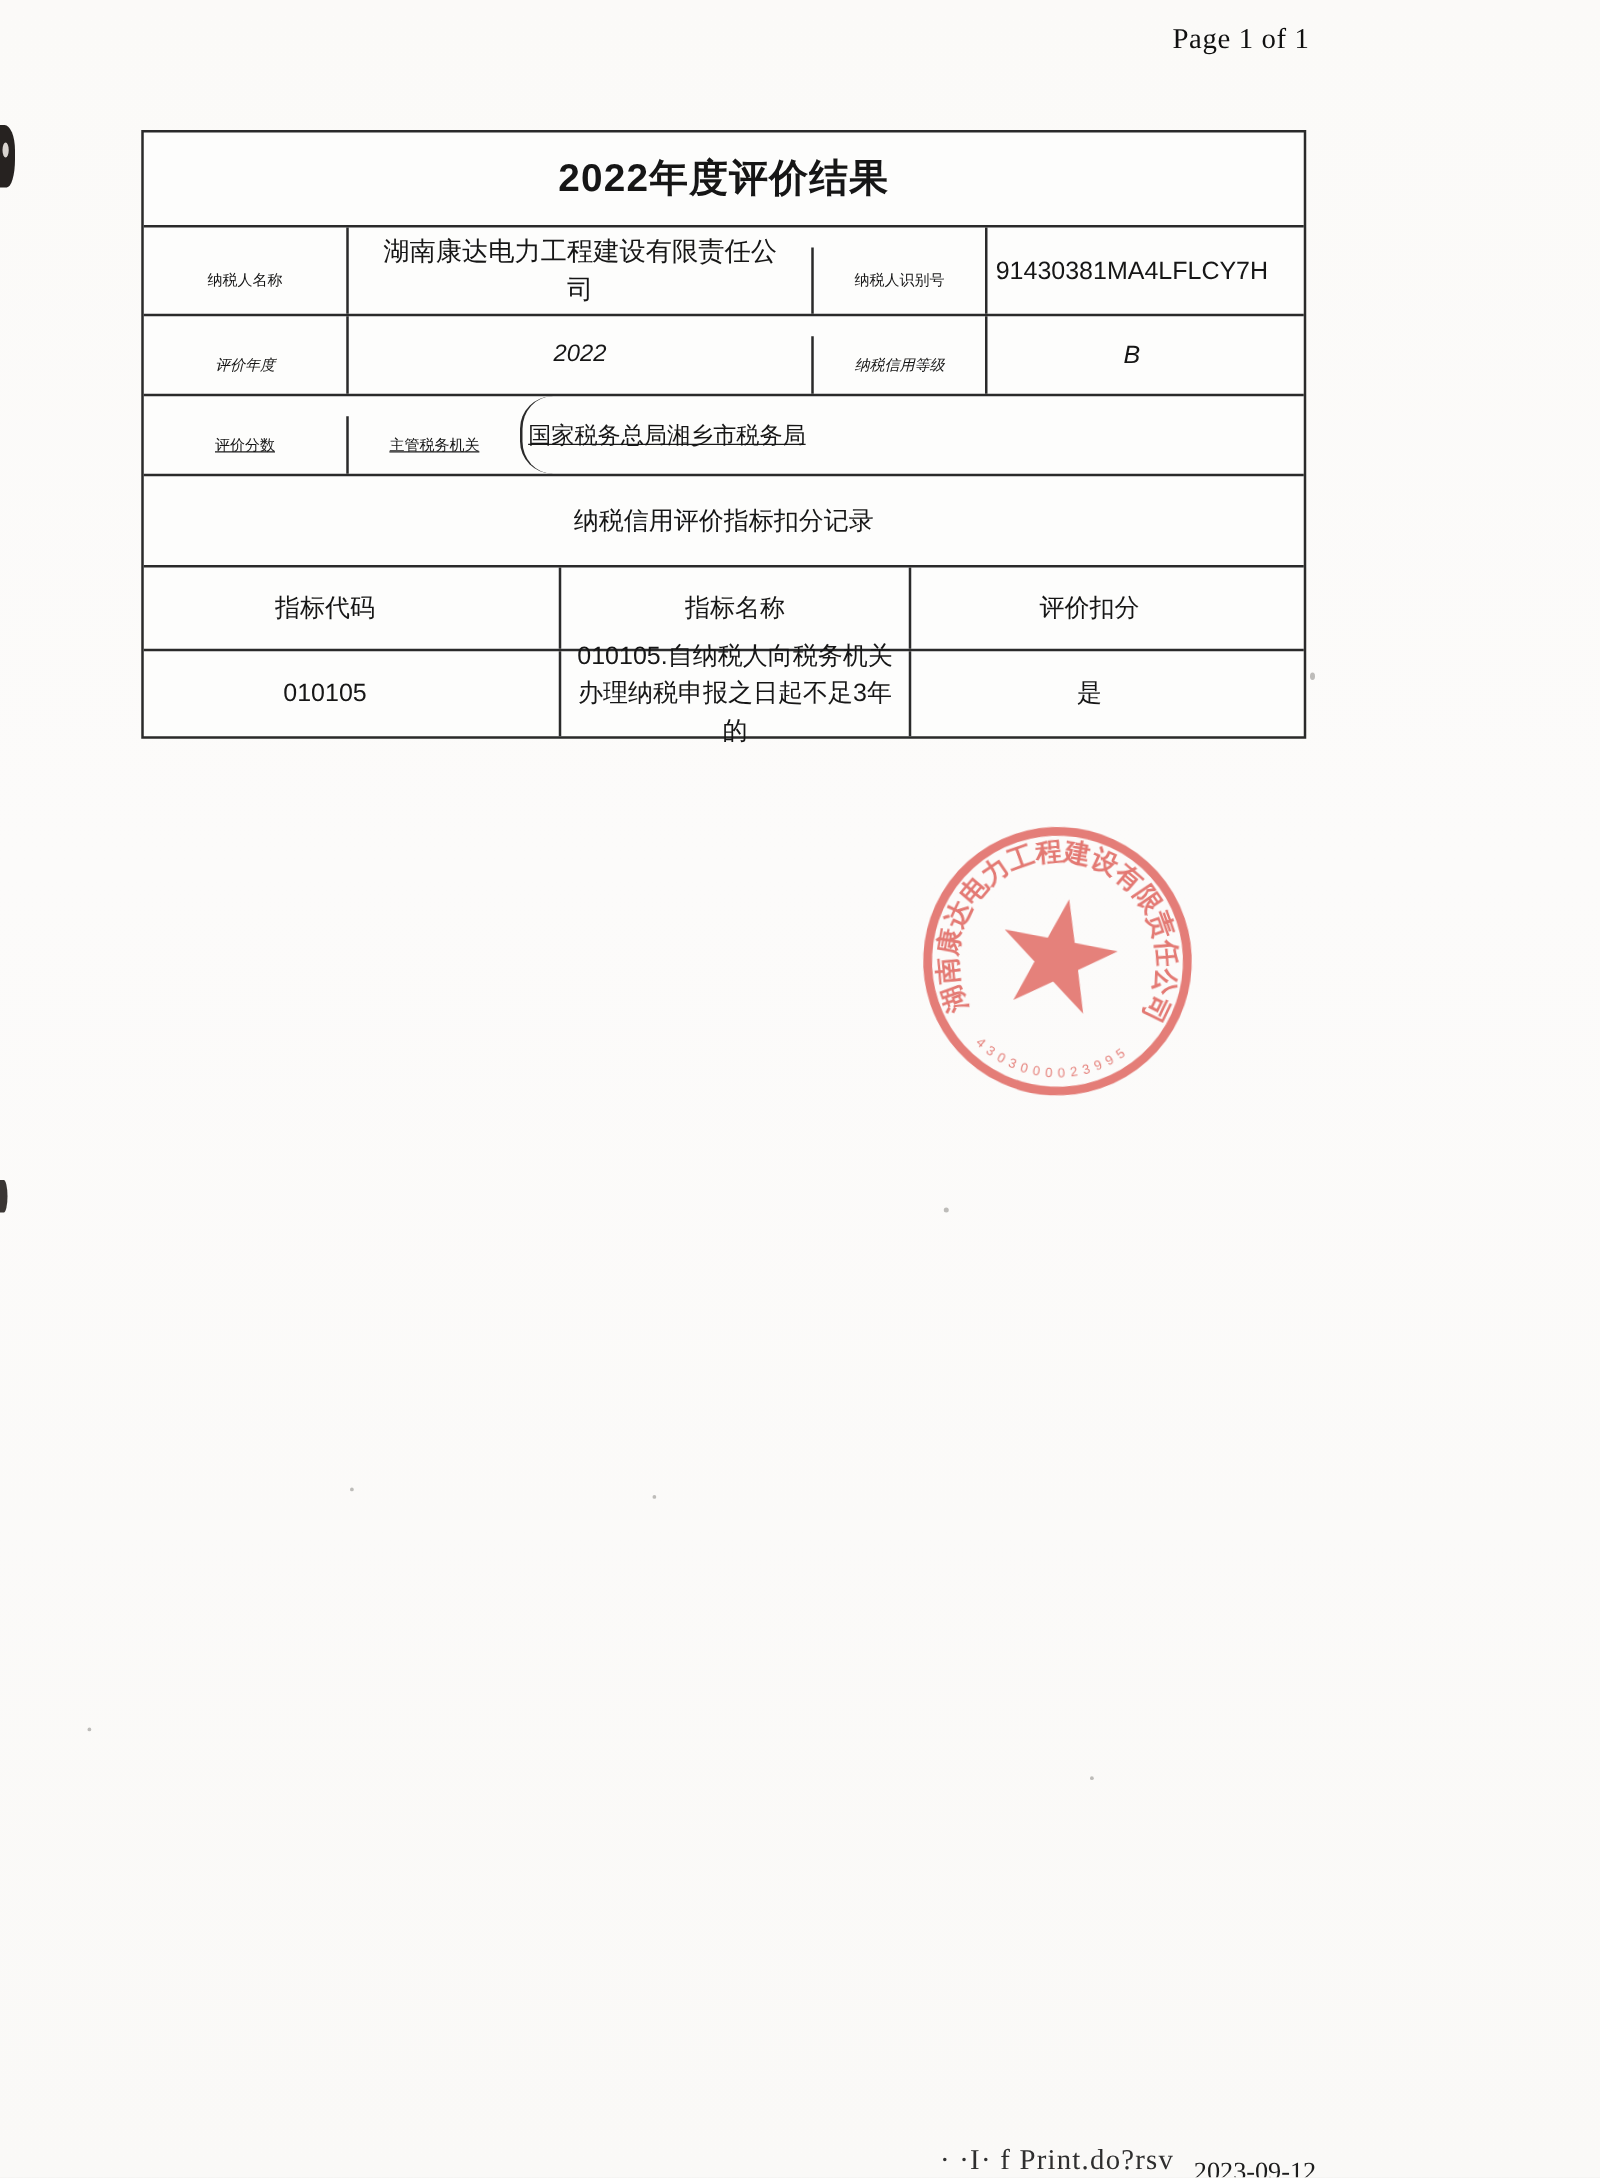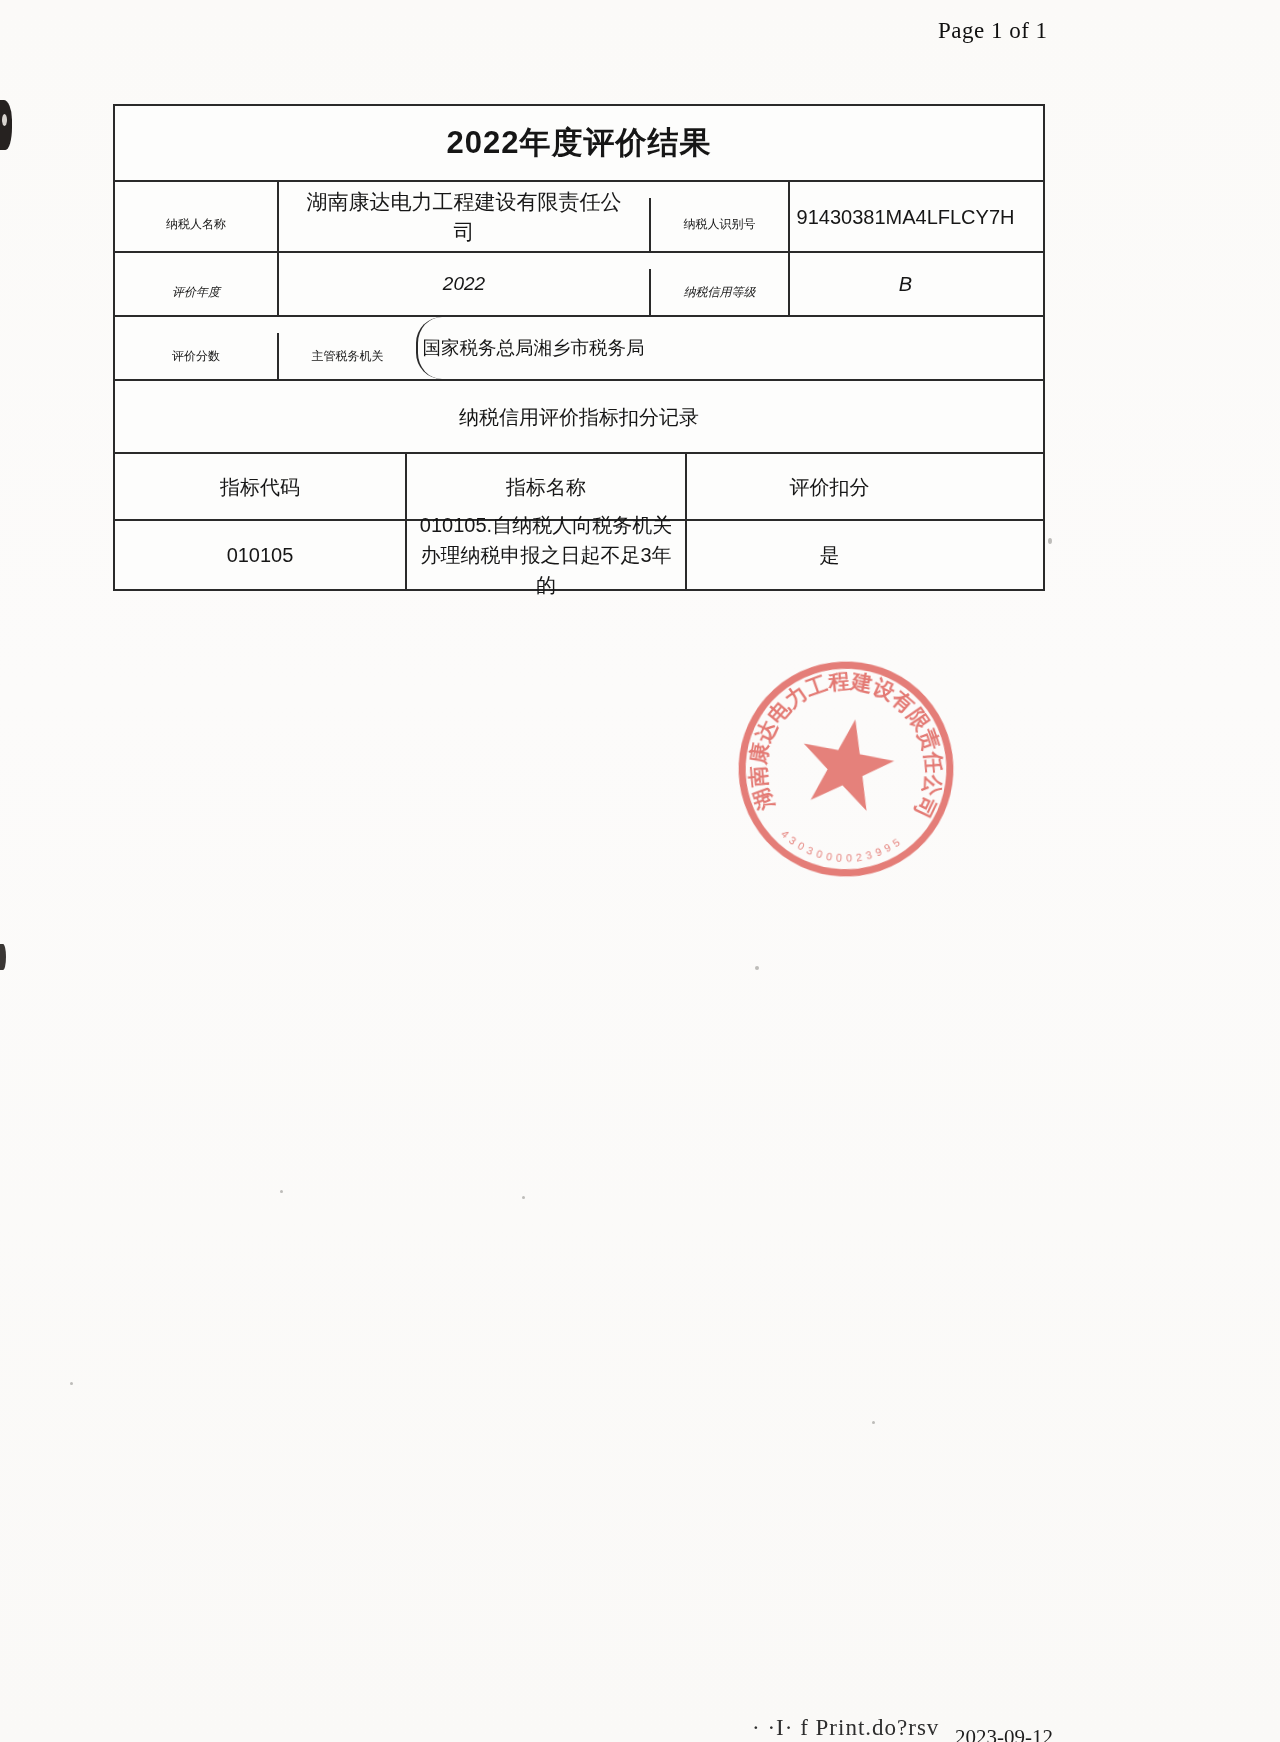--- a/index.html
+++ b/index.html
@@ -20,34 +20,34 @@
   .t-row { display:flex; border-top:2px solid #2a2a2a; }
   .t-row:first-child { border-top:none; }
   .cell { border-left:2px solid #2a2a2a; display:flex; align-items:center;
           justify-content:center; text-align:center; line-height:1.4;
           font-size:19px; color:#161616; }
   .cell:first-child { border-left:none;text-align:center; }
 
   .row-title   { height:74px; }
   .row-info1   { height:71px; }
   .row-info2   { height:64px;font-style:italic; }
-  .row-info3   { height:64px; }
+  .row-info3   { height:64px;text-decoration:underline; }
   .row-band    { height:73px; }
   .row-subhead { height:67px; }
   .row-data    { height:70px; }
 
   .title-cell { width:100%; font-size:31px; font-weight:600; letter-spacing:1px; }
   .band-cell  { width:100%; font-size:20px; }
 
   .c1 { width:162px; }
   .c2 { width:372px; }
   .c3 { width:139px; }
   .c4 { width:233px; }
   .d1 { width:290px; }
-  .d2 { width:280px; }
+  .d2 { width:280px;margin-left:42px; }
   .d3 { width:287px; }
 
   .label { font-size:12px;margin-top:16px; }
   .wrapval { font-size:21px; padding:0 20px; }
   .tightval { font-size:18.5px; padding:0 2px;border-radius:26px; }
   .subhead { font-size:20px; }
   .dataname { font-size:20px; padding:0 12px; line-height:1.5; }
 
   
   .seal { position:absolute; left:730px; top:653px; width:232px; height:232px;

